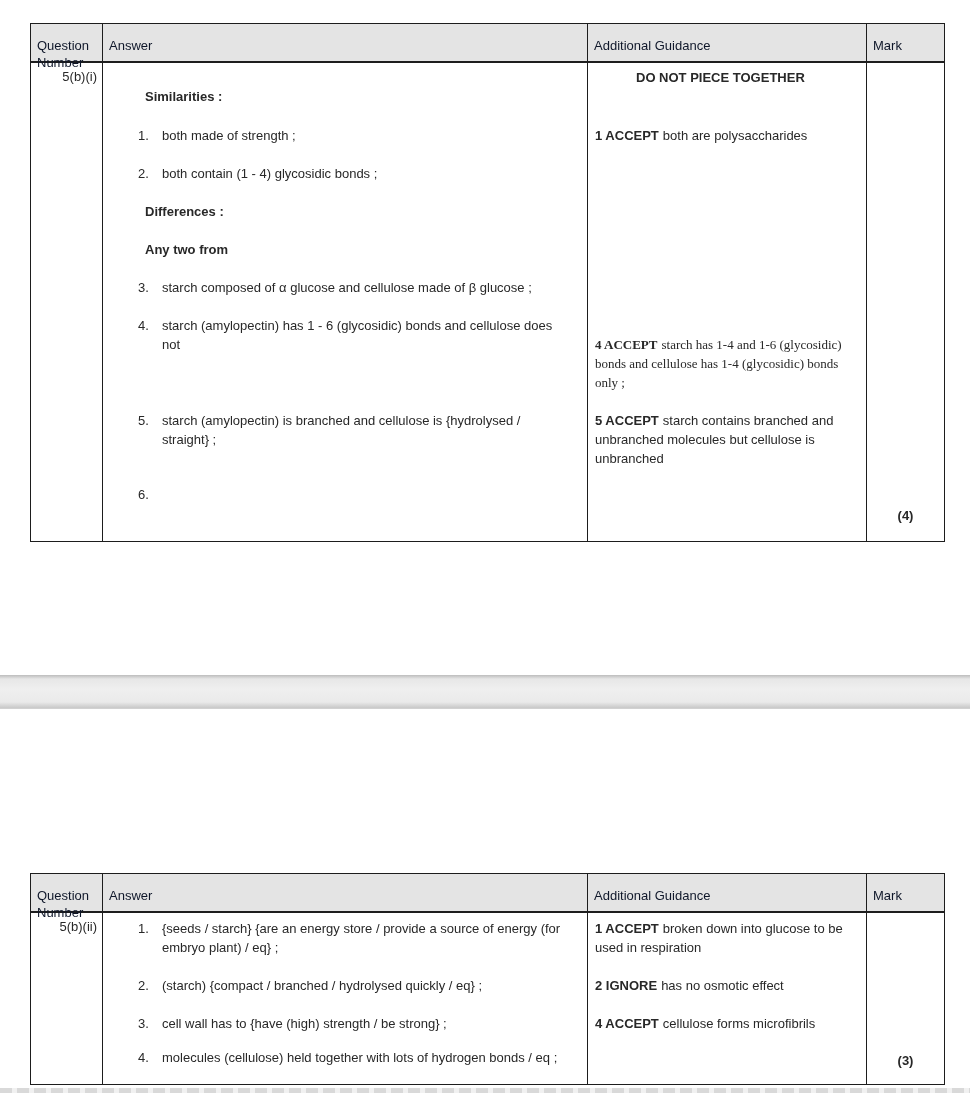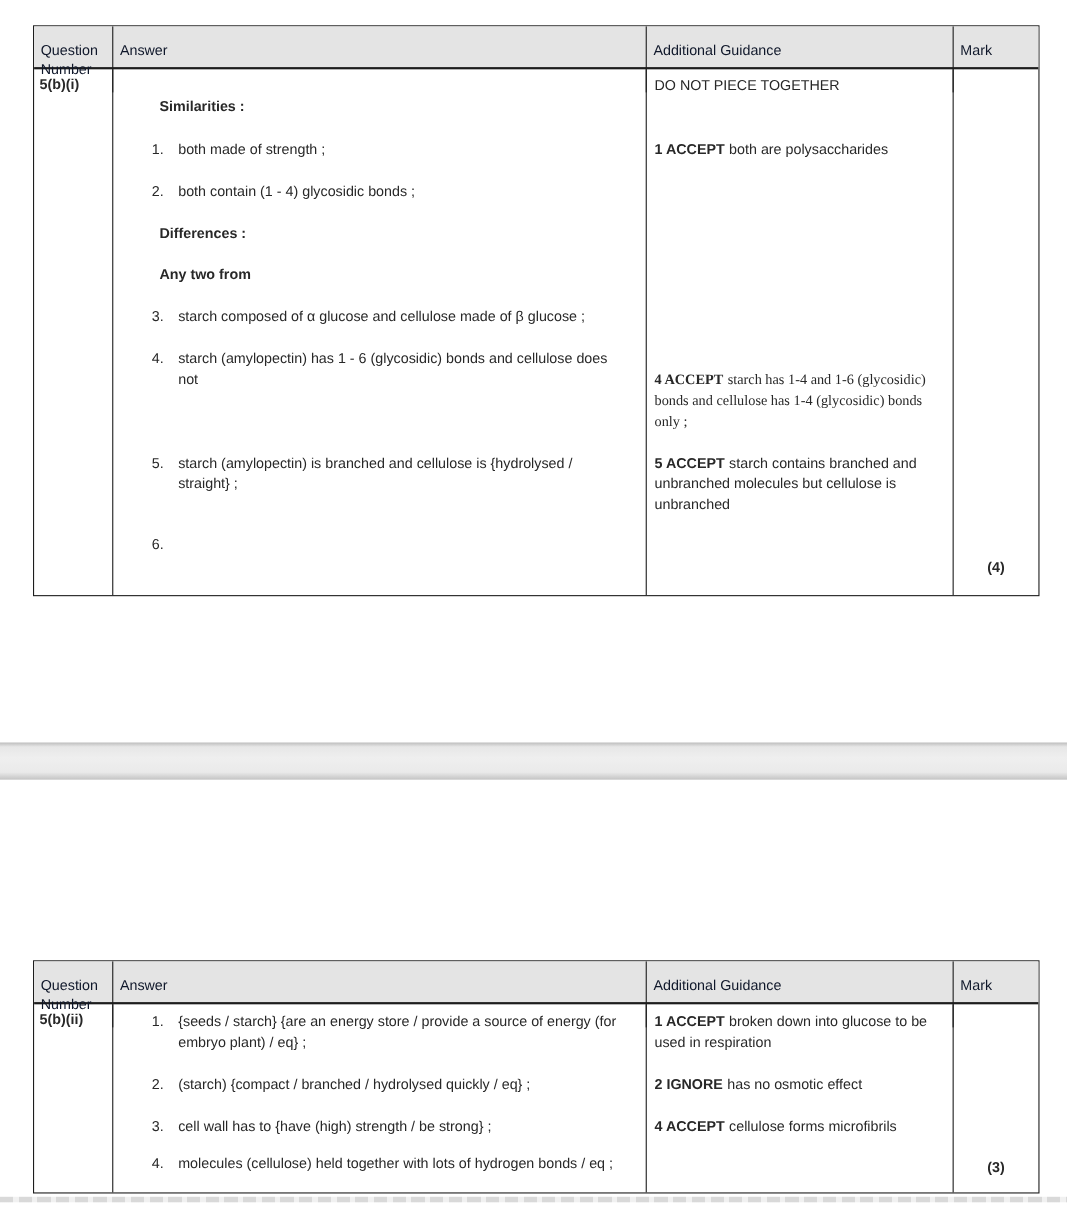--- a/index.html
+++ b/index.html
@@ -19,33 +19,33 @@
     background:#e4e4e4;border-bottom:2px solid #1d1d1d;
     height:39px;box-sizing:border-box;
   }
   .t-body{
     display:grid;grid-template-columns:72px 485px 279px 1fr;
     box-sizing:border-box;
   }
   .cell{border-right:1px solid #1d1d1d;box-sizing:border-box;position:relative;}
   .cell.last{border-right:none;}
   .hcell{padding:13px 6px;line-height:17px;color:#0f172a;}
-  .qcell{padding:4px 5px;font-weight:700;}
+  .qcell{padding:4px 5px;font-weight:400;text-align:right;}
   .anscell{padding:0 20px 0 0;overflow:hidden;}
   .guidcell{padding:5px 8px 0 7px;overflow:hidden;}
   .ans-heading{font-weight:700;margin:19px 0 0 42px;}
   .ans-heading.first{margin-top:24px;}
   .ans-item{display:flex;margin:19px 0 0 0;padding-left:35px;}
   .ans-item .num{width:24px;flex:none;}
   .ans-item .txt{flex:1;}
   .mt20{margin-top:20px;}
   .mt57{margin-top:57px;}
   .mt36{margin-top:36px;}
   .mt15{margin-top:15px;}
-  .g-note{font-weight:400;}
+  .g-note{font-weight:700;margin-left:41px;}
   .g-item{margin-top:19px;}
   .g-item.g1{margin-top:39px;}
   .g-item.g190{margin-top:190px;font-family:Liberation Serif, serif;}
   .g-prefix{font-weight:700;margin-right:4px;}
   .mark-val{
     position:absolute;left:0;right:0;text-align:center;font-weight:700;
   }
   .mark1{bottom:16px;}
   .mark2{bottom:14px;}
   #table1{top:23px;}

